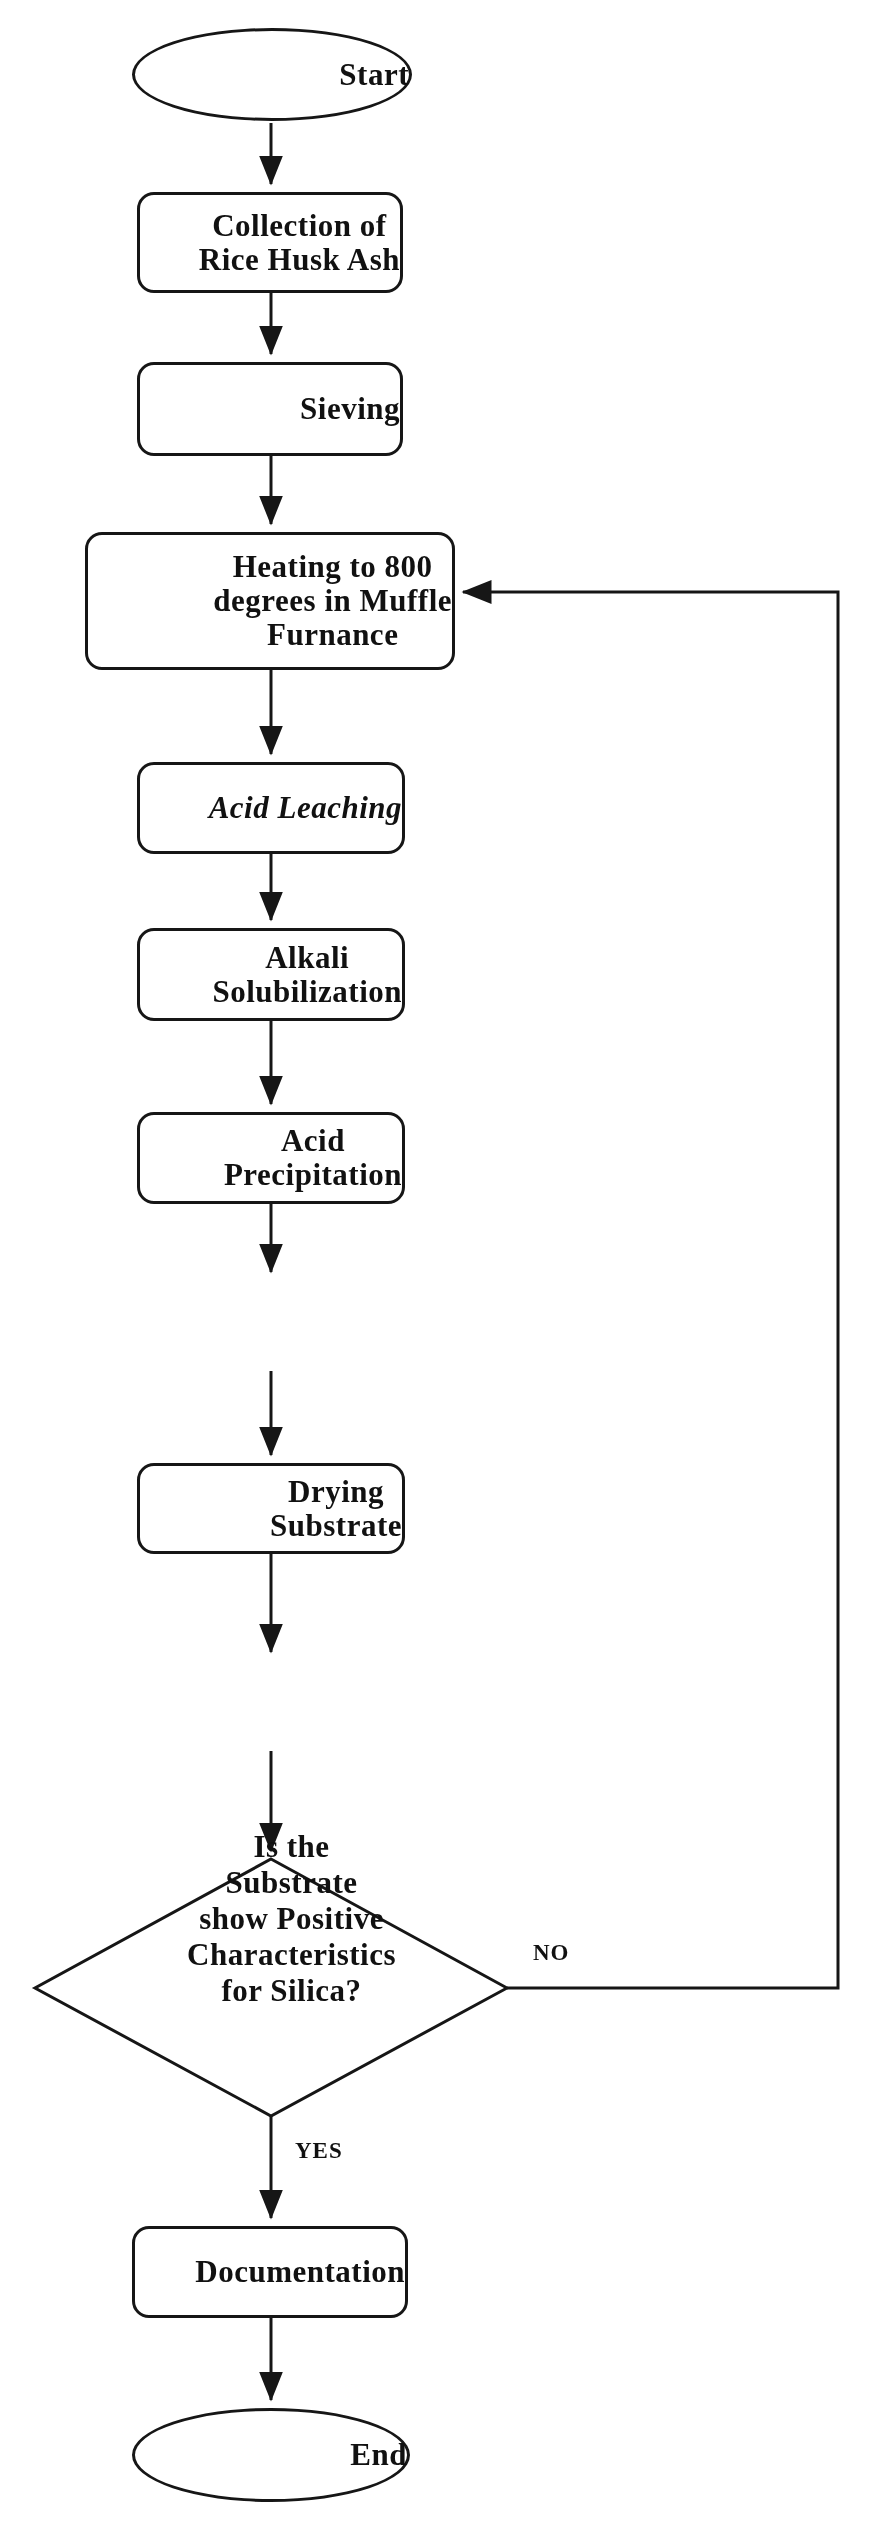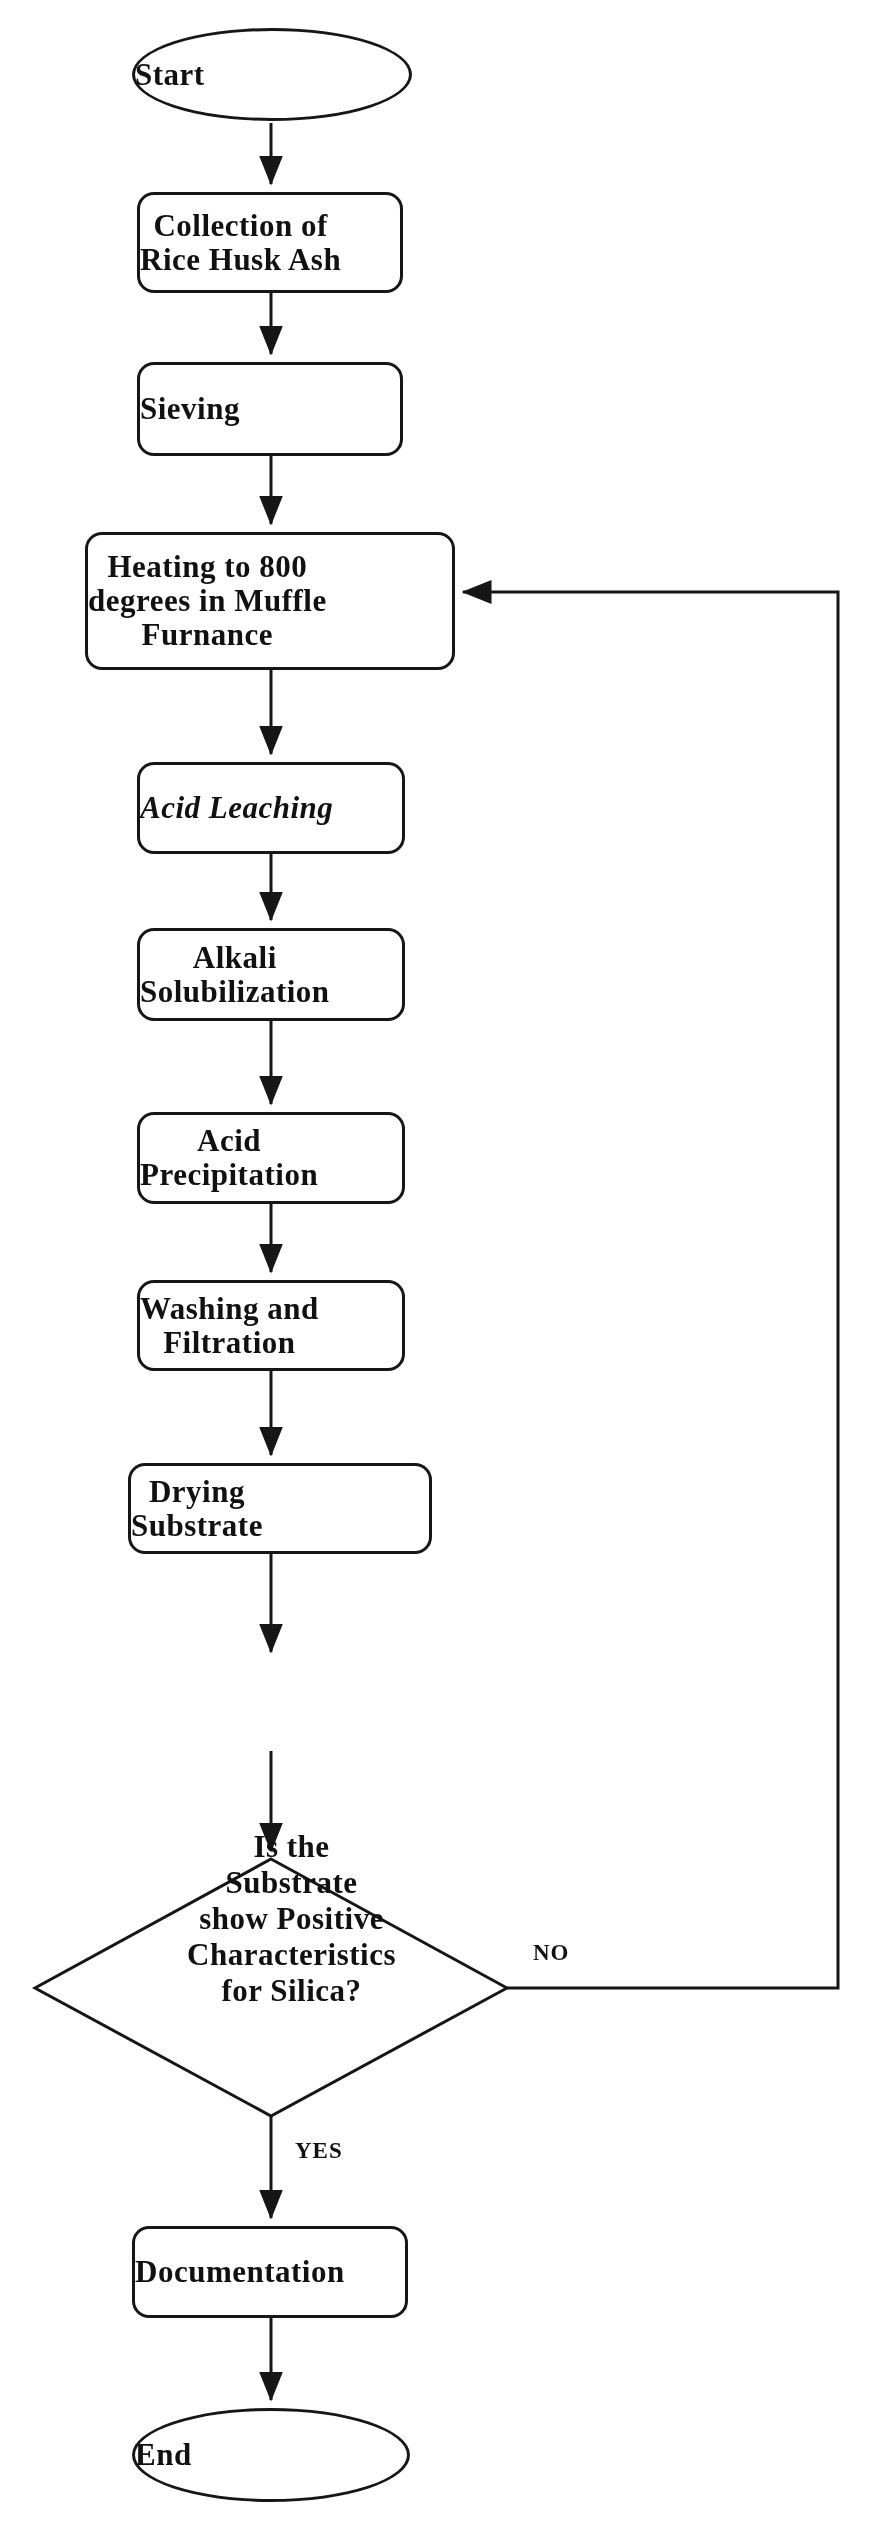--- a/index.html
+++ b/index.html
@@ -34,21 +34,21 @@
     fill: #ffffff;
   }
   .node {
     position: absolute;
     z-index: 2;
     box-sizing: border-box;
     border: 3px solid #161616;
     background: #ffffff;
     display: flex;
     align-items: center;
-    justify-content: flex-start;
+    justify-content: flex-end;
     text-align: center;
     font-size: 31px;
     line-height: 34px;
     letter-spacing: 0.5px;
   }
   .node span, .dtext span {
     white-space: pre-line;
   }
   .process {
     border-radius: 17px;
@@ -131,26 +131,22 @@
   <div class="node process" style="left:137px; top:1112px; width:268px; height:92px;">
     <span>Acid
 Precipitation</span>
   </div>
 
   <div class="node process" style="left:137px; top:928px; width:268px; height:93px;">
     <span>Alkali
 Solubilization</span>
   </div>
 
-  <div class="node process" style="left:137px; top:1280px; width:268px; height:91px;">
-    <span>Washing and
-Filtration</span>
-  </div>
 
-  <div class="node process" style="left:128px; top:1463px; width:304px; height:91px;">
+  <div class="node process" style="left:137px; top:1463px; width:268px; height:91px;">
     <span>Drying
 Substrate</span>
   </div>
 
 
   <div class="dtext" style="left:146px; top:1816px; width:250px; height:206px;justify-content:flex-end;">
     <span>Is the
 Substrate
 show Positive
 Characteristics

